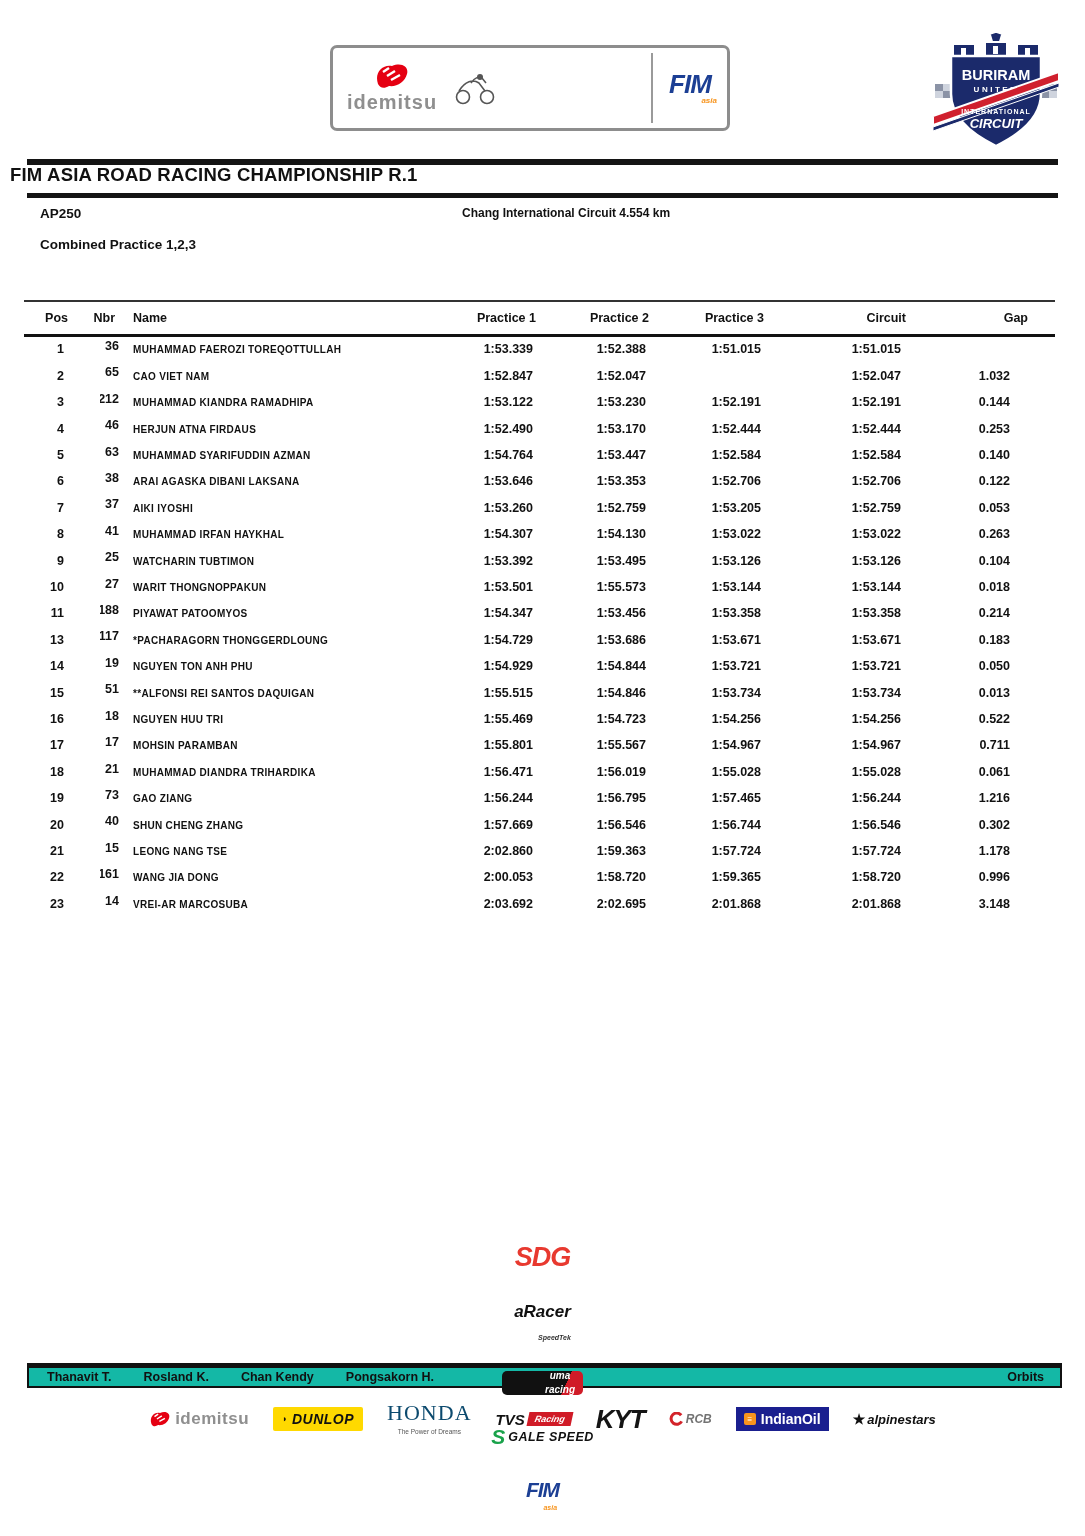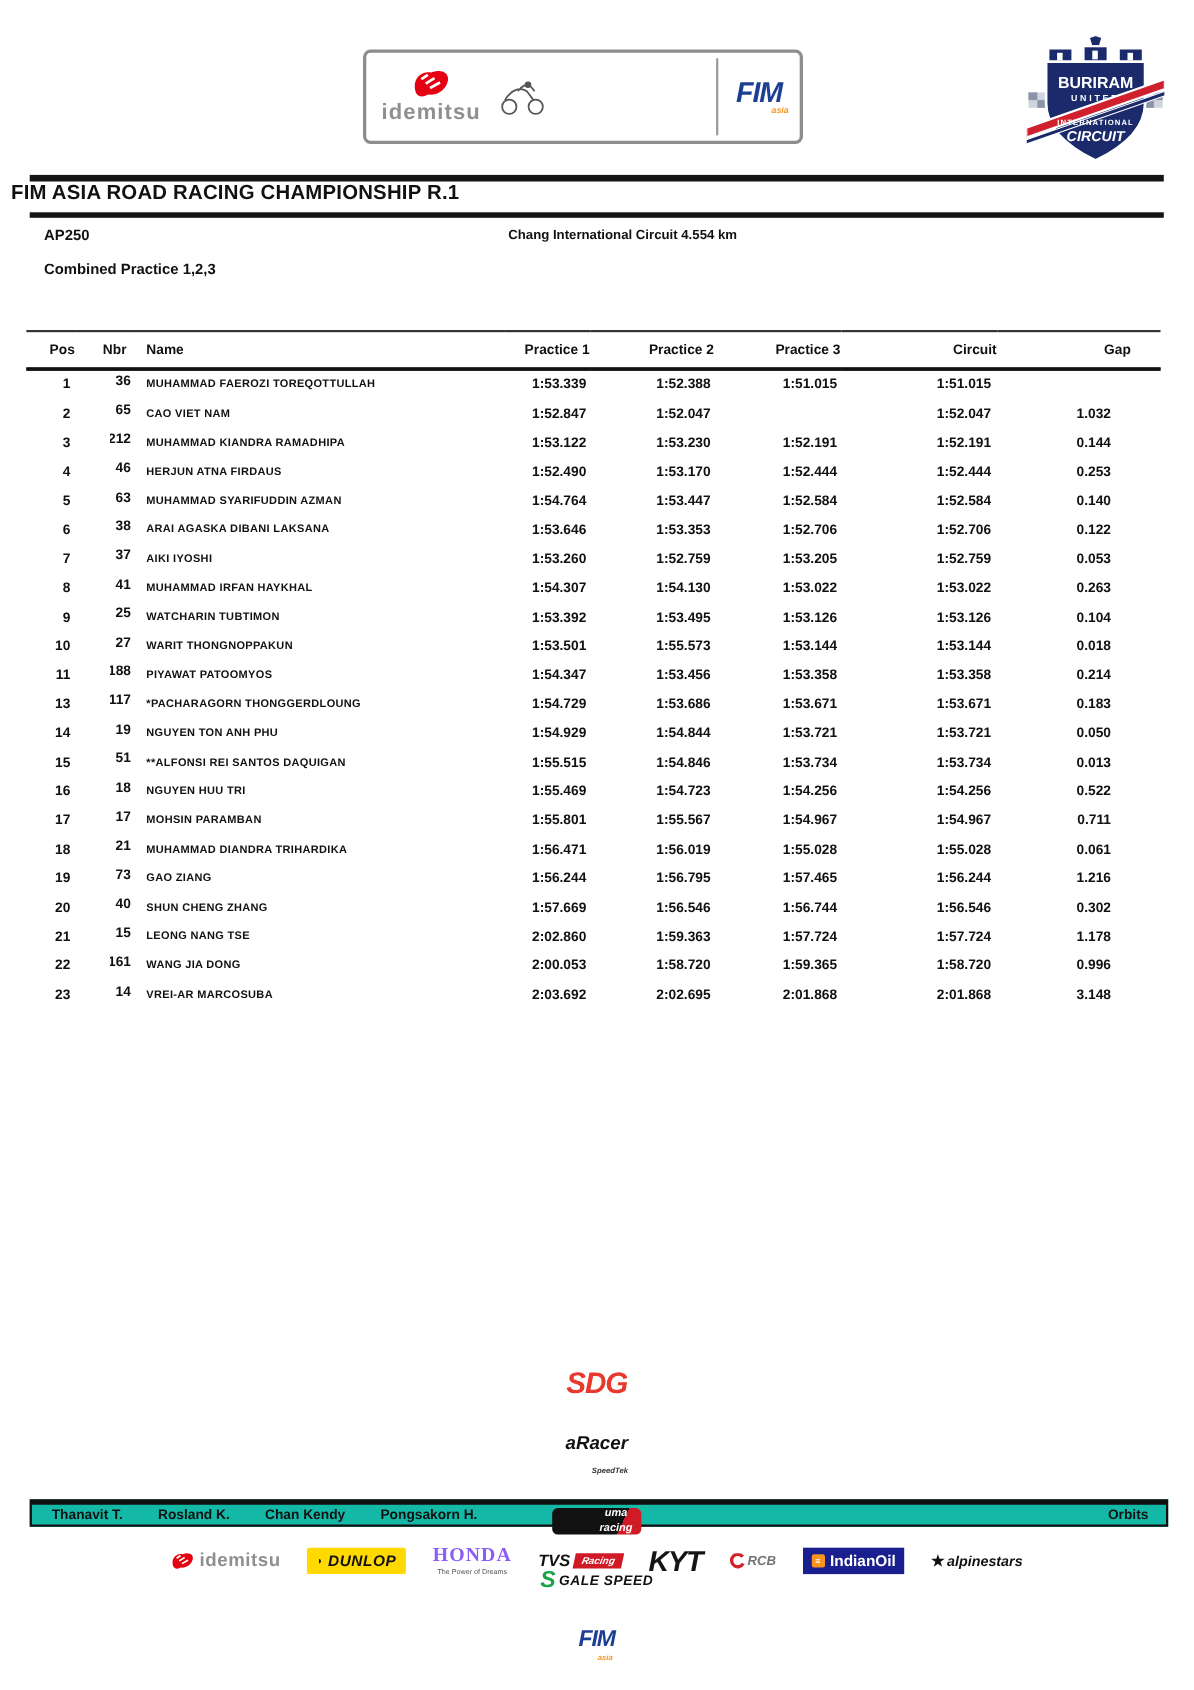--- a/index.html
+++ b/index.html
@@ -63,21 +63,21 @@
   
   .sponsors-row{position:absolute;left:0;width:1085px;display:flex;justify-content:center;align-items:center;}
   .sponsors-row1{top:1398px;height:42px;gap:24px;}
   .sponsors-row2{top:1436px;height:48px;gap:30px;flex-direction:column;}
   .logo{display:flex;align-items:center;gap:4px;white-space:nowrap;}
   .lg-idemitsu-word{font-size:17px;color:#8f8f8f;font-weight:600;letter-spacing:0.5px;}
   .lg-dunlop{background:#ffd900;padding:4px 9px;border-radius:2px;font-size:14px;font-weight:900;
              font-style:italic;color:#111;letter-spacing:0.5px;display:flex;align-items:center;gap:4px;}
   .dunlop-arrow{font-style:normal;font-size:9px;}
   .lg-honda{display:flex;flex-direction:column;align-items:center;line-height:1;}
-  .honda-word{font-family:"Liberation Serif",serif;font-size:18px;font-weight:700;color:#8b5cf6;letter-spacing:1px;}
+  .honda-word{font-family:"Liberation Serif",serif;font-size:22px;font-weight:400;color:#0c4a6e;letter-spacing:1px;}
   .honda-sub{font-size:6.5px;color:#555;margin-top:1px;}
   .lg-tvs{display:flex;align-items:center;gap:3px;}
   .tvs-word{font-size:15px;font-weight:900;font-style:italic;}
   .tvs-racing{background:#d01b27;color:#fff;font-size:9px;font-weight:900;font-style:italic;
               padding:2px 7px;transform:skewX(-12deg);}
   .lg-kyt{font-size:26px;font-weight:900;font-style:italic;letter-spacing:-1px;color:#141414;}
   .lg-rcb{display:flex;align-items:center;gap:2px;color:#737373;font-size:12px;font-weight:900;font-style:italic;}
   .lg-indianoil{background:#1a1f8f;color:#fff;font-size:14px;font-weight:800;padding:4px 8px;
                 display:flex;align-items:center;gap:5px;}
   .io-mark{width:12px;height:12px;background:#f7941d;border-radius:2px;display:inline-flex;

